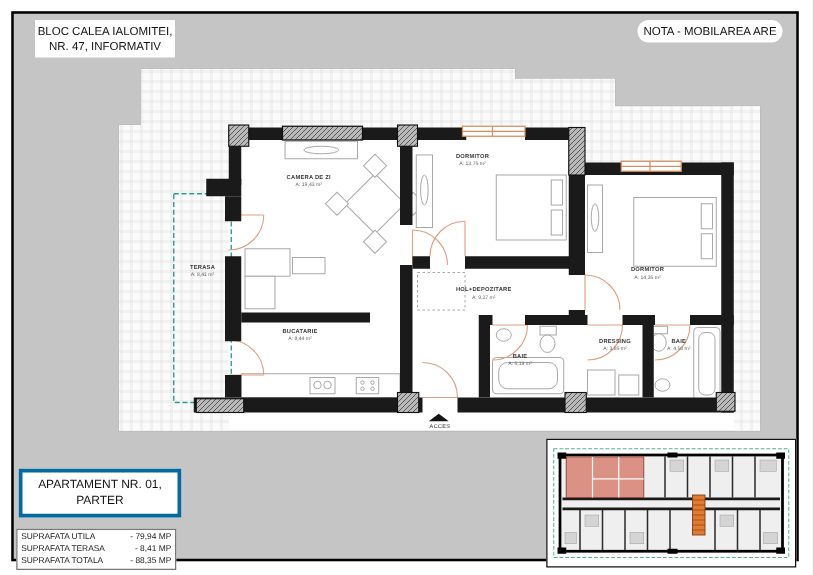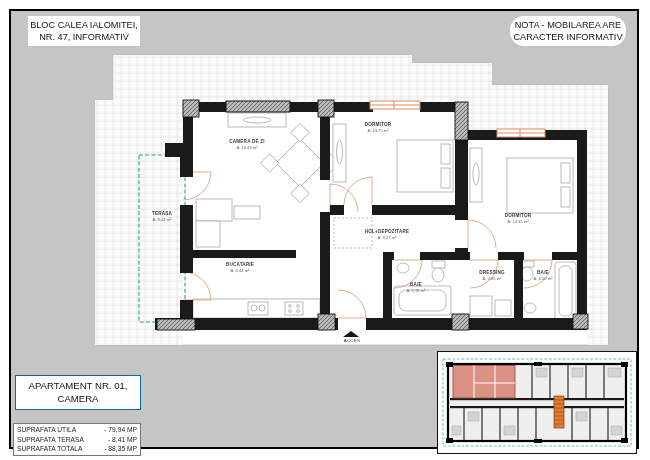--- a/index.html
+++ b/index.html
@@ -18,21 +18,21 @@
   .room-label{position:absolute;transform:translateX(-50%);text-align:center;
     white-space:nowrap;color:#3a3a3a;pointer-events:none;}
   .room-label .rname{display:block;font-size:4.6px;font-weight:700;letter-spacing:.2px;}
   .room-label .rarea{display:block;font-size:4.1px;color:#666;margin-top:.5px;}
   .acces-label{position:absolute;left:339px;top:338px;width:26px;text-align:center;
     font-size:4.4px;color:#333;letter-spacing:.3px;}
   .acces-tri{position:absolute;left:343px;top:331px;width:0;height:0;
     border-left:8px solid transparent;border-right:8px solid transparent;
     border-bottom:6px solid #141414;}
   .apt-box{position:absolute;left:15px;top:375px;width:124px;background:#fff;
-    border:1px solid #0369a1;text-align:center;font-size:9.6px;line-height:1.32;
+    border:3px solid #0369a1;text-align:center;font-size:9.6px;line-height:1.32;
     padding:4px 0;color:#141414;}
   .area-rows{position:absolute;left:13px;top:423px;width:128px;background:#fff;
     border:1px solid #777;font-size:6.7px;color:#222;box-sizing:border-box;padding:1px 0;}
   .area-row{display:flex;justify-content:space-between;padding:0 3px;line-height:1.42;}
   .mini-box{position:absolute;left:437px;top:351px;width:200px;height:103px;
     background:#fff;border:1px solid #111;box-sizing:border-box;}
 </style>
 </head>
 <body>
 
@@ -229,26 +229,25 @@
 
   <div class="acces-tri"></div>
   <div class="acces-label">ACCES</div>
 
   <div class="note-box box-tl">
     <div>BLOC CALEA IALOMITEI,</div>
     <div>NR. 47, INFORMATIV</div>
   </div>
   <div class="note-box box-tr">
     <div>NOTA - MOBILAREA ARE</div>
-    <div>CARACTER INFORMATIV</div>
   </div>
 
   <div class="apt-box">
     <div>APARTAMENT NR. 01,</div>
-    <div>CAMERA</div>
+    <div>PARTER</div>
   </div>
 
   <div class="area-rows">
     <div class="area-row">
       <span>SUPRAFATA UTILA</span>
       <span>-  79,94 MP</span>
     </div>
     <div class="area-row">
       <span>SUPRAFATA TERASA</span>
       <span>-  8,41 MP</span>

